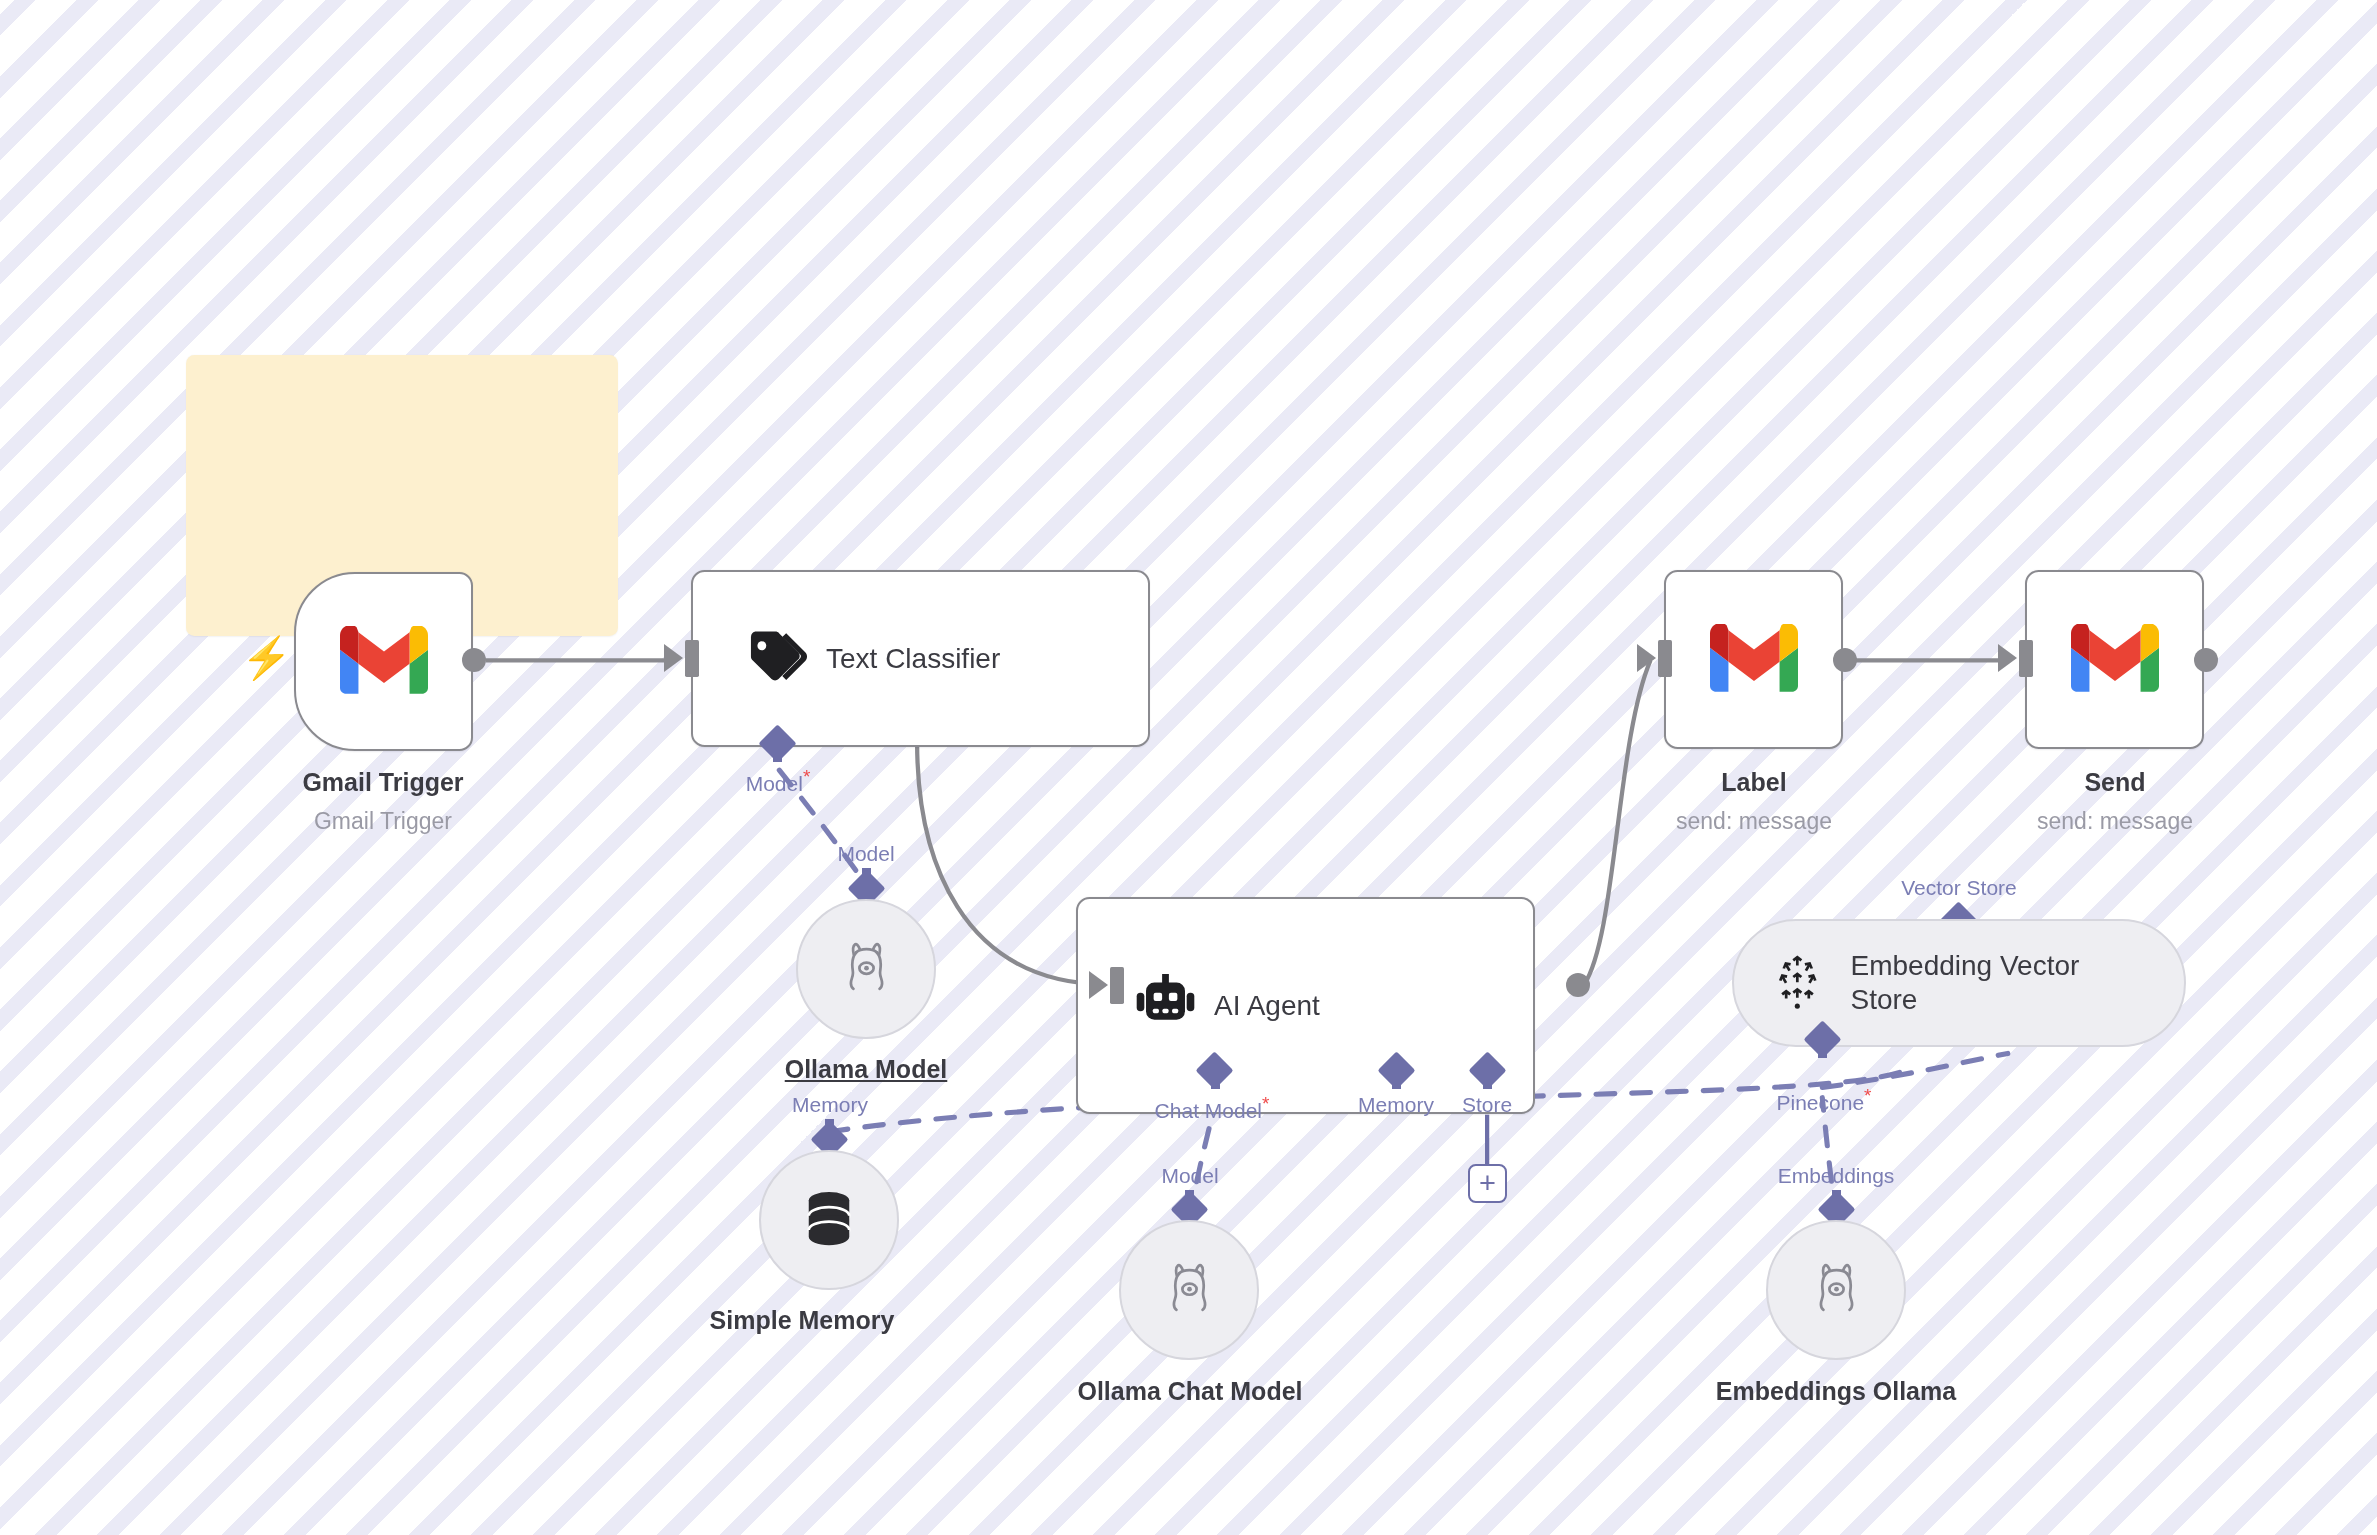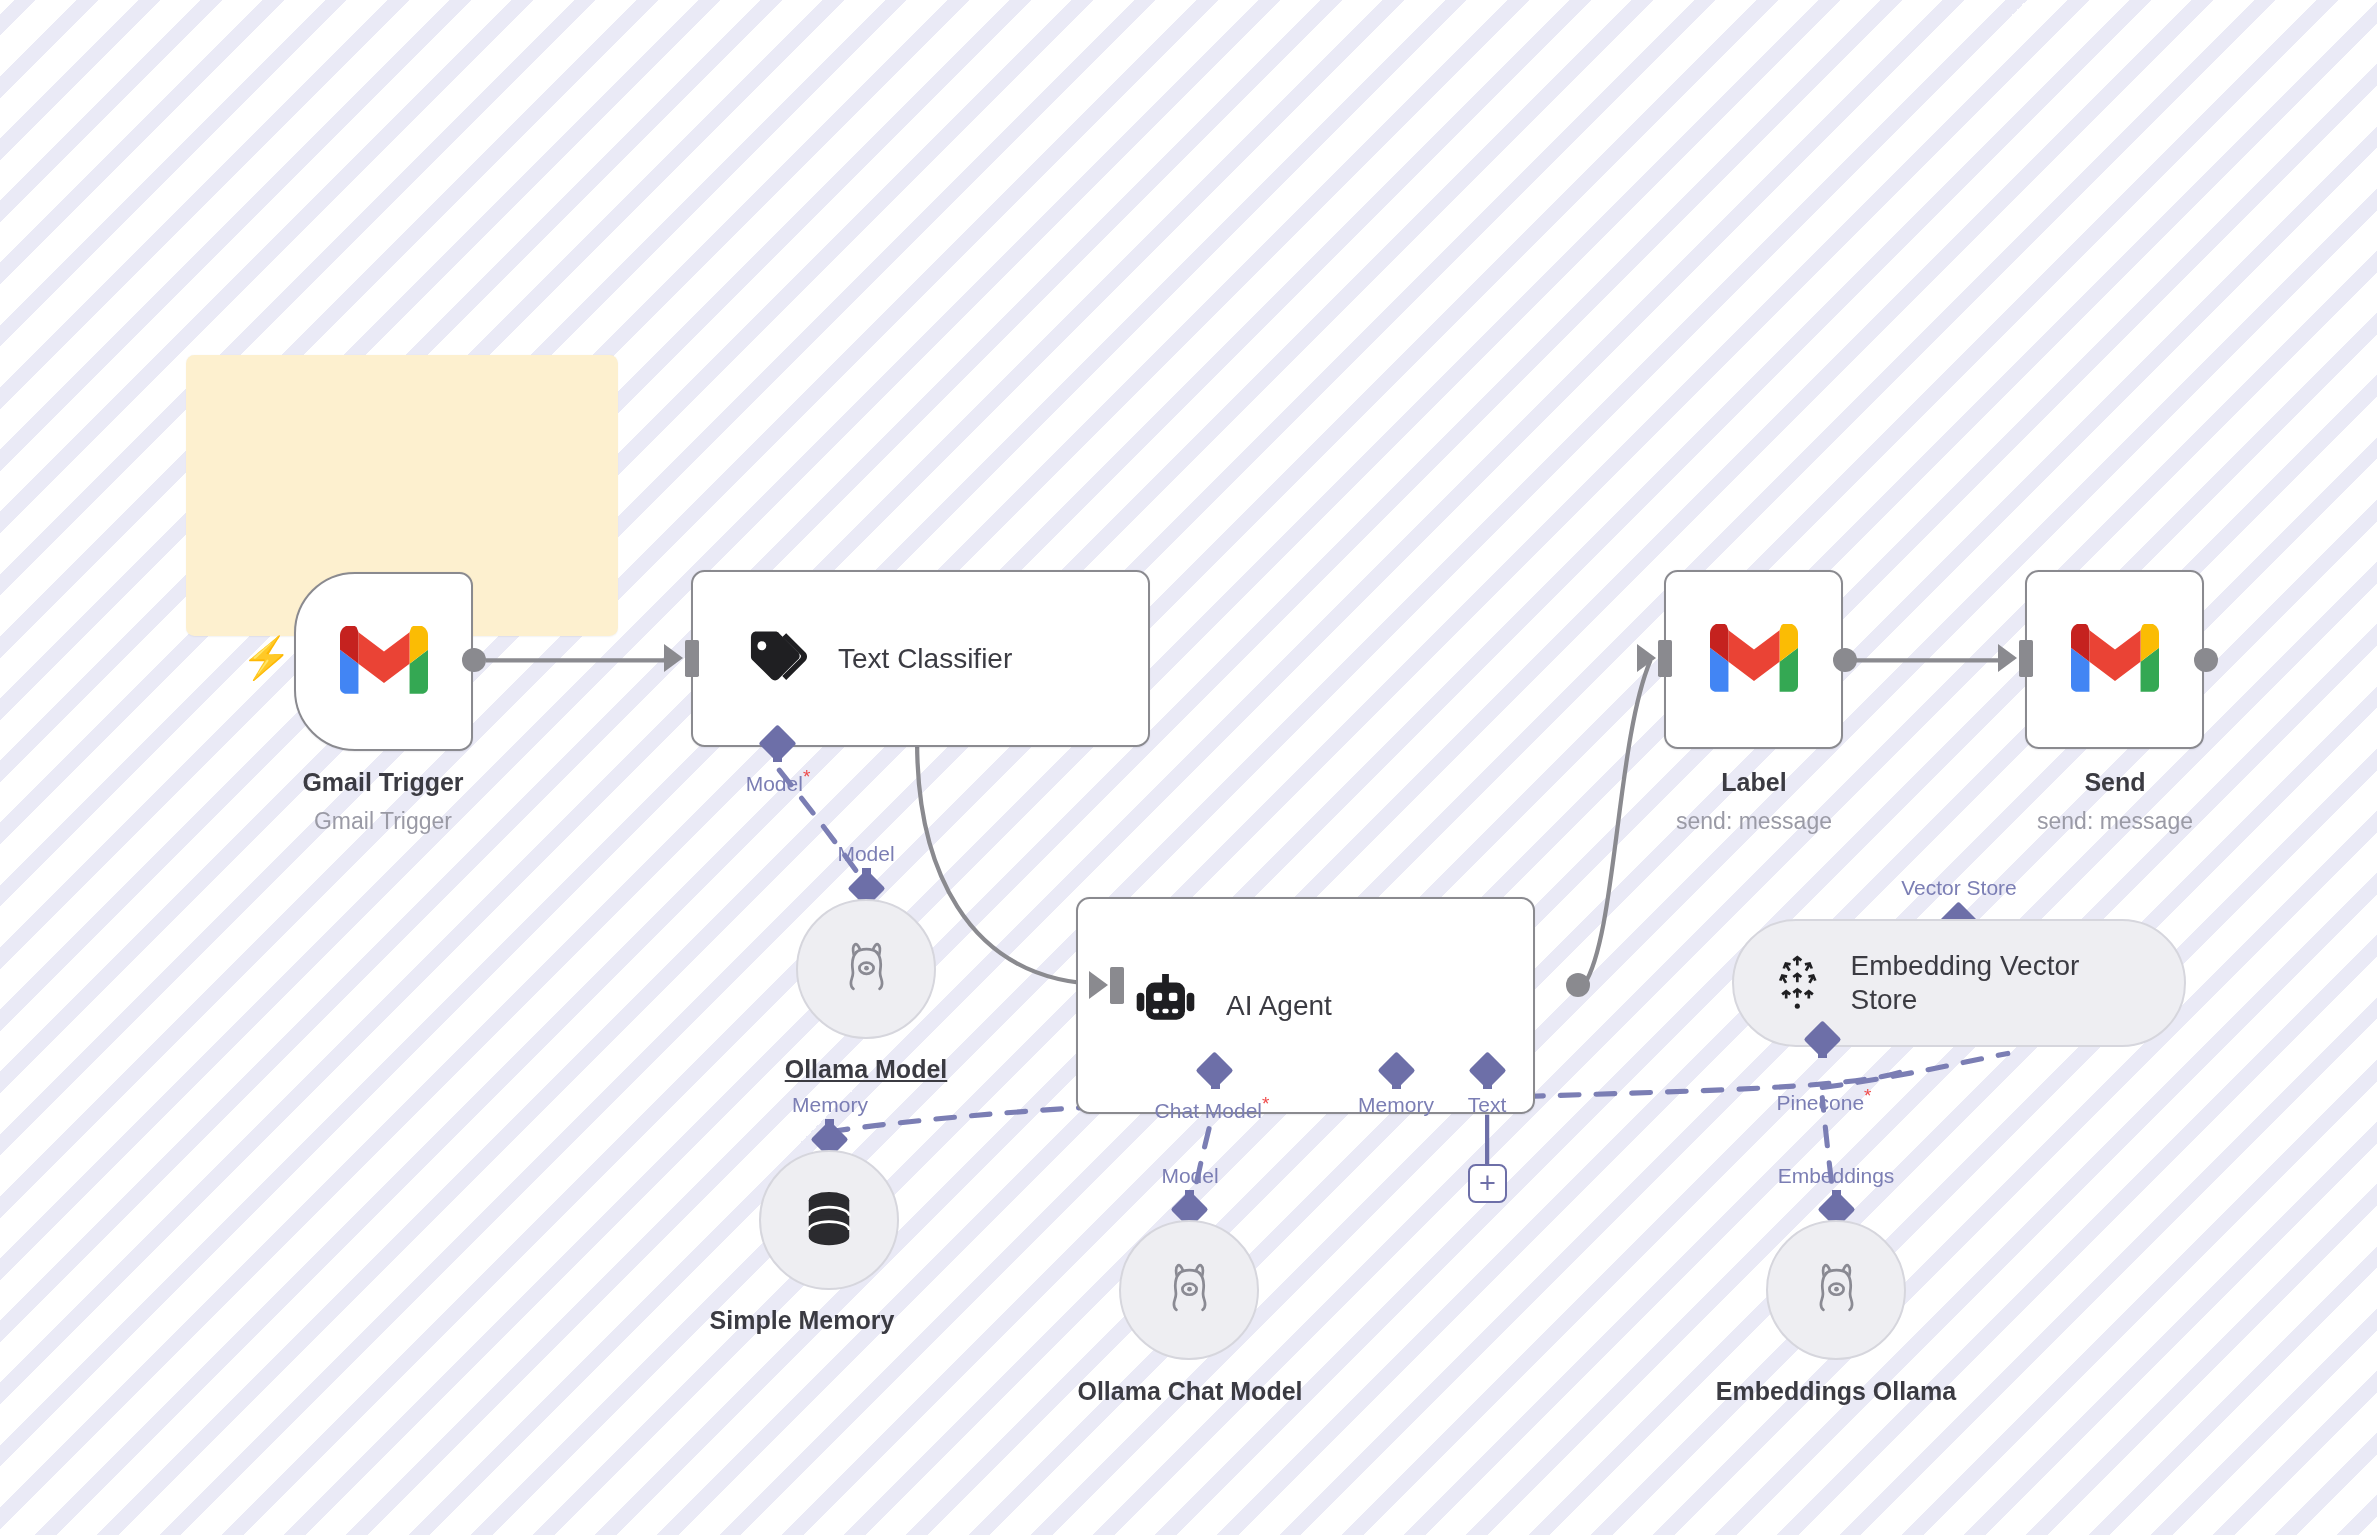--- a/index.html
+++ b/index.html
@@ -46,21 +46,21 @@
   }
   .node.square { justify-content: center; }
   .node.trigger {
     border-top-left-radius: 61px;
     border-bottom-left-radius: 61px;
   }
   .node .nodetitle {
     font-size: 28px;
     color: #3b3b42;
     font-weight: 400;
-    margin-left: 29px;
+    margin-left: 17px;
     white-space: nowrap;
   }
 
   
   .caption {
     position: absolute;
     text-align: center;
     font-size: 25px;
     font-weight: 700;
     color: #3b3b42;
@@ -267,21 +267,21 @@
   <div class="diamond-stem" style="left:1211px; top:1074px;"></div>
   <div class="diamond" style="left:1201px; top:1057px;"></div>
   <div class="portlabel" style="left:1212px; top:1093px;"><span>Chat Model</span><span class="req">*</span></div>
 
   <div class="diamond-stem" style="left:1392px; top:1074px;"></div>
   <div class="diamond" style="left:1383px; top:1057px;"></div>
   <div class="portlabel" style="left:1396px; top:1093px;">Memory</div>
 
   <div class="diamond-stem" style="left:1483px; top:1074px;"></div>
   <div class="diamond" style="left:1474px; top:1057px;"></div>
-  <div class="portlabel" style="left:1487px; top:1093px;">Text</div>
+  <div class="portlabel" style="left:1487px; top:1093px;">Store</div>
   <div class="plus-btn" style="left:1468px; top:1164px;">+</div>
 
   <div class="node square" style="left:1664px; top:570px; width:179px; height:179px;">
     <span class="icon">
       <svg width="88" height="68" viewBox="0 0 52 40">
         <path fill="#4285F4" d="M3.6 40h7.3V22.2L0 13.9v22.5C0 38.4 1.6 40 3.6 40z"></path>
         <path fill="#34A853" d="M41.1 40h7.3c2 0 3.6-1.6 3.6-3.6V13.9l-10.9 8.3z"></path>
         <path fill="#FBBC04" d="M41.1 3.6v18.6L52 13.9V5.5c0-5.1-5.8-8-9.8-4.9z"></path>
         <path fill="#EA4335" d="M10.9 22.2V3.6L26 15l15.1-11.4v18.6L26 33.6z"></path>
         <path fill="#C5221F" d="M0 5.5v8.4l10.9 8.3V3.6L9.8.6C5.8-2.5 0 .4 0 5.5z"></path>

